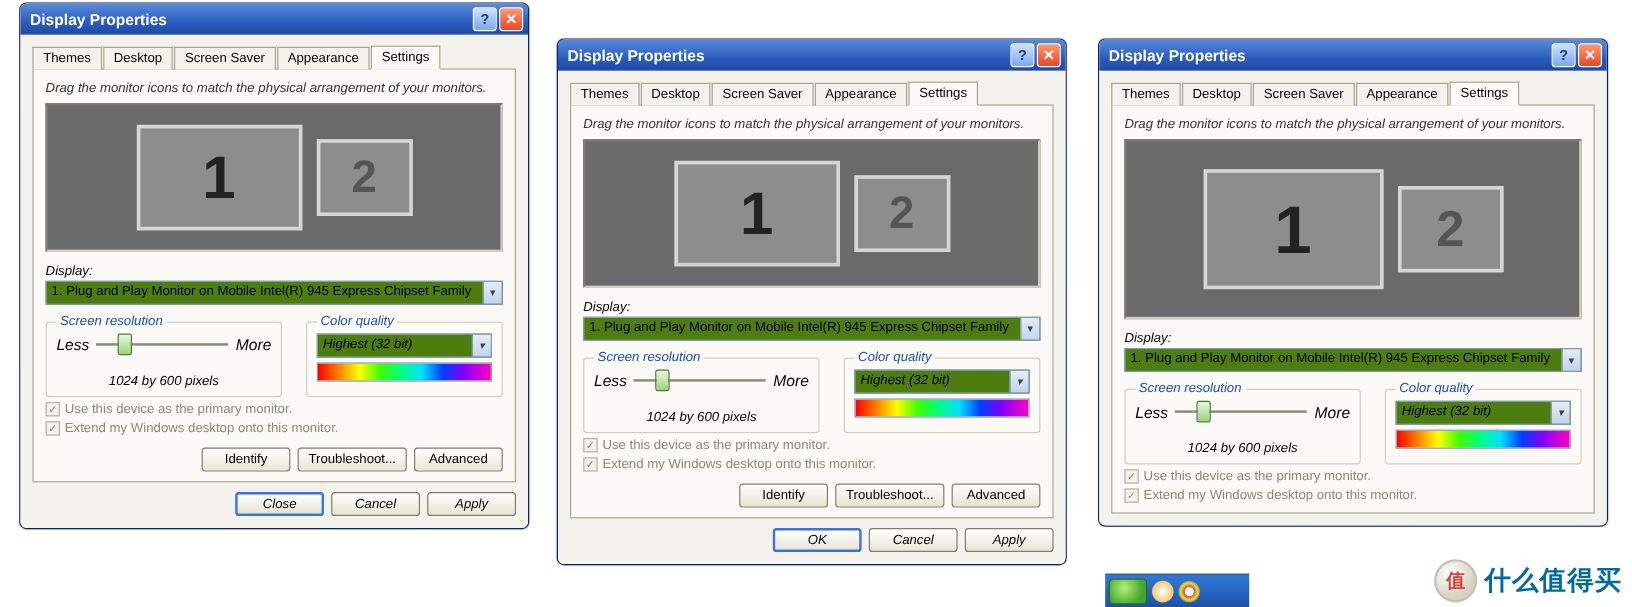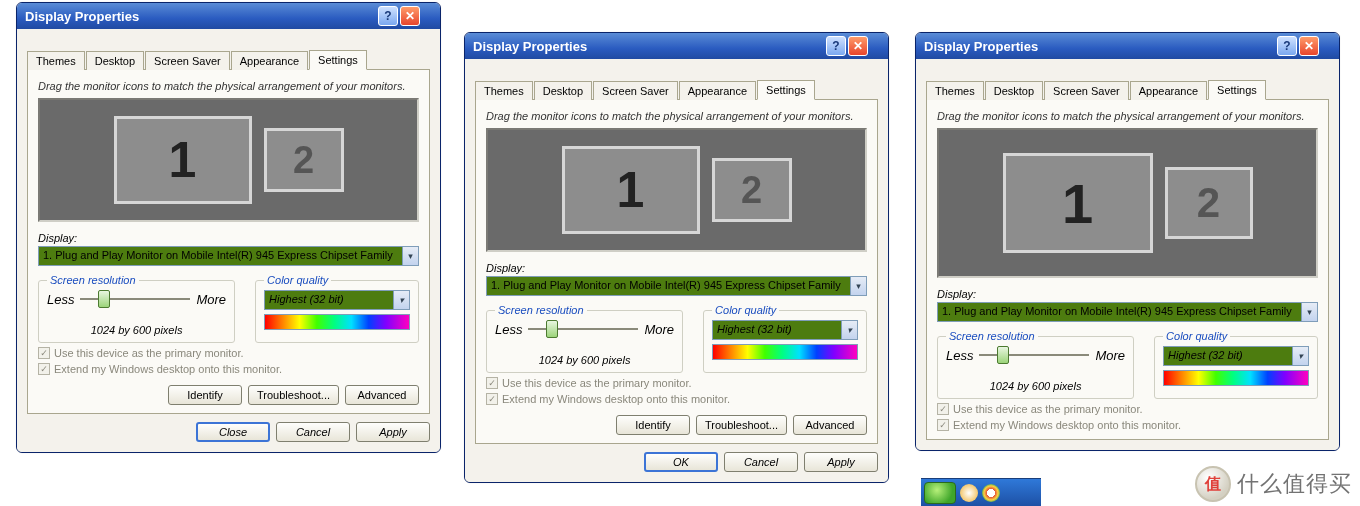--- a/index.html
+++ b/index.html
@@ -23,41 +23,41 @@
     border: 1px solid #0a246a;
     border-radius: 6px;
     box-shadow: 0 0 1px rgba(0,0,0,.2);
     overflow: hidden;
   }
   .titlebar {
     height: 26px;
     background: linear-gradient(#5a8cd6, #2a5bc0 60%, #204aa2);
     display: flex;
     align-items: center;
-    padding: 0 20px 0 8px;
+    padding: 0 4px 0 8px;
     color: #fff;
     font-weight: bold;
     font-size: 13px;
   }
   .titlebar .title { flex: 1; }
   .tb-btn {
     width: 20px; height: 20px;
     margin-left: 2px;
     border: 1px solid #fff;
     border-radius: 3px;
     display: flex; align-items: center; justify-content: center;
     font-weight: bold;
     font-size: 12px;
     cursor: pointer;
   }
   .tb-help { background: linear-gradient(#cfe1ff,#7ba8f0); color:#1a3a7a; }
   .tb-close { background: linear-gradient(#ff9b6a,#e8452c); color:#fff; }
 
   .body {
-    padding: 18px 10px 10px 10px;
+    padding: 6px 10px 10px 10px;
     background: #f4f2ec;
   }
 
   
   .tabs { display: flex; align-items: flex-end; height: 22px; position: relative; }
   .tab {
     padding: 3px 8px 3px 8px;
     border: 1px solid #a9a68e;
     border-bottom: none;
     background: #f4f2ec;
@@ -224,21 +224,21 @@
     border-radius:50%;
   }
   .wm-circle {
     width:36px;height:36px;border-radius:50%;
     background: radial-gradient(circle at 35% 30%, #fff, #d4d0c2 70%);
     border:2px solid #c8c3b1;
     display:flex;align-items:center;justify-content:center;
     font-size:16px;font-weight:bold;color:#e0403a;
   }
   .wm-text {
-    font-size:22px; font-weight:normal; color:#737373;
+    font-size:22px; font-weight:bold; color:#0369a1;
     letter-spacing:1px;
     text-shadow:0 0 2px #fff;
   }
 </style>
 </head>
 <body>
 
 <div class="dialog" style="left:16px; top:2px; width:425px;">
   <div class="titlebar">
     <span class="title">Display Properties</span>

